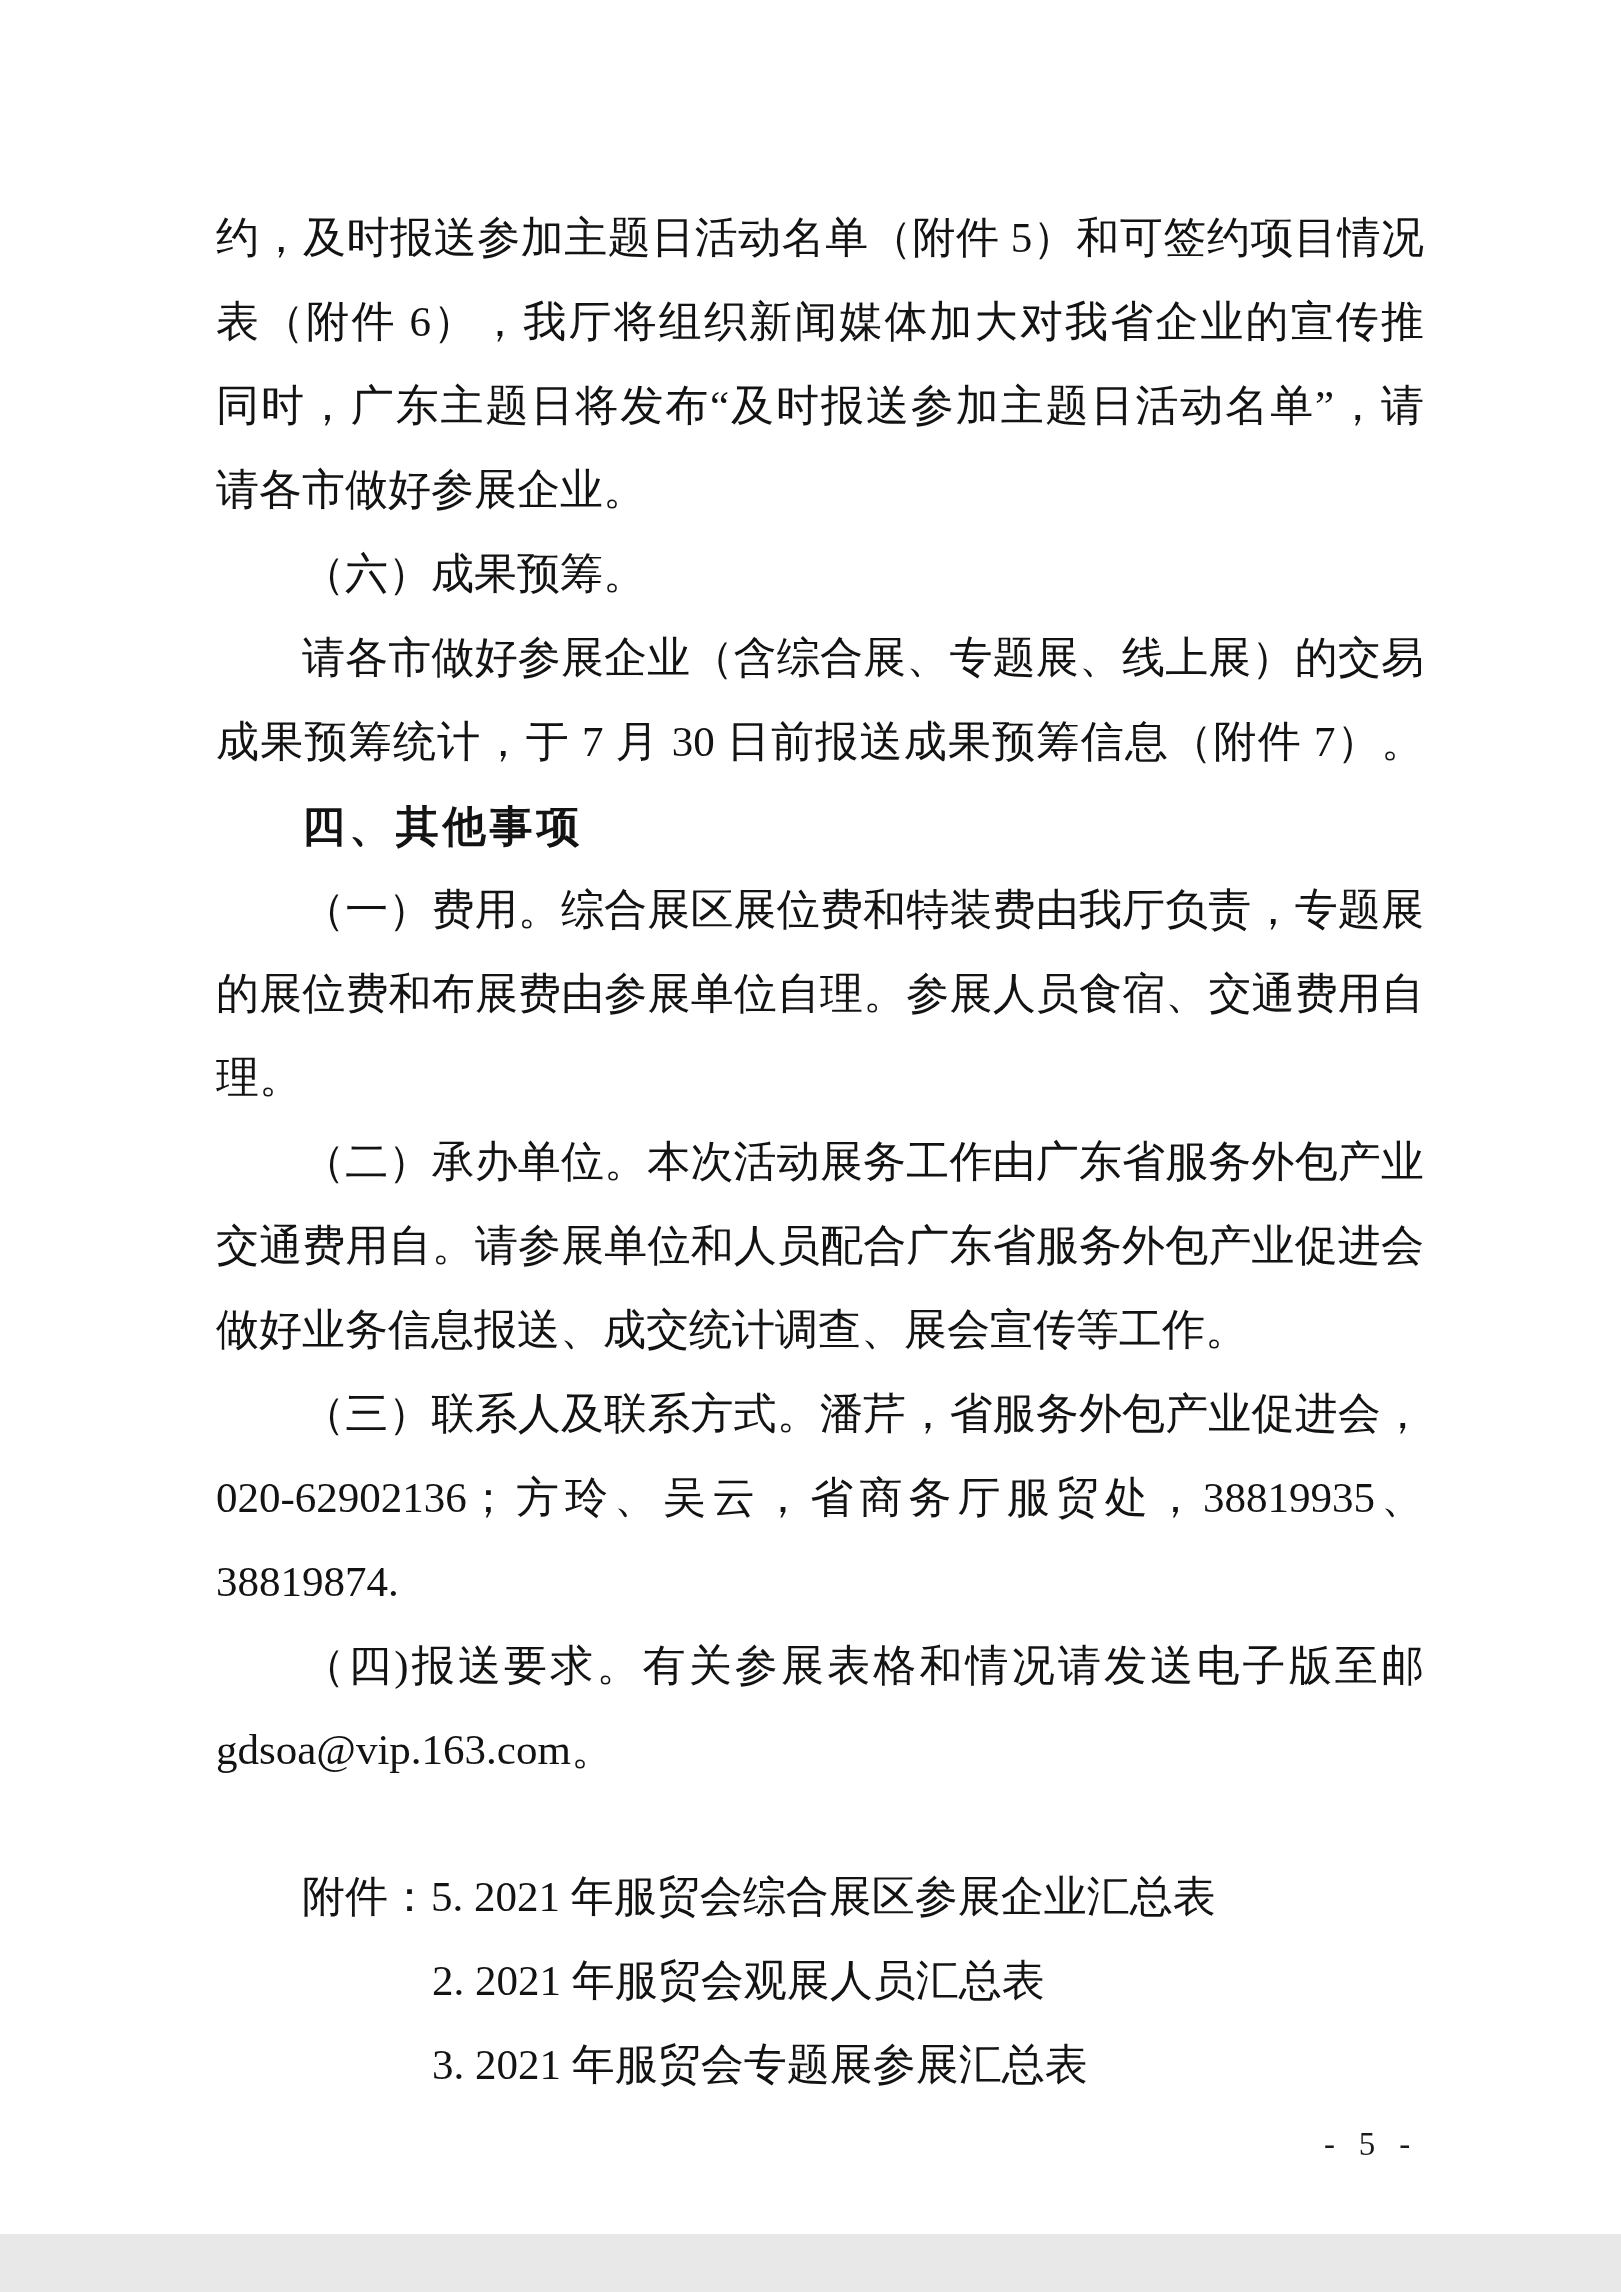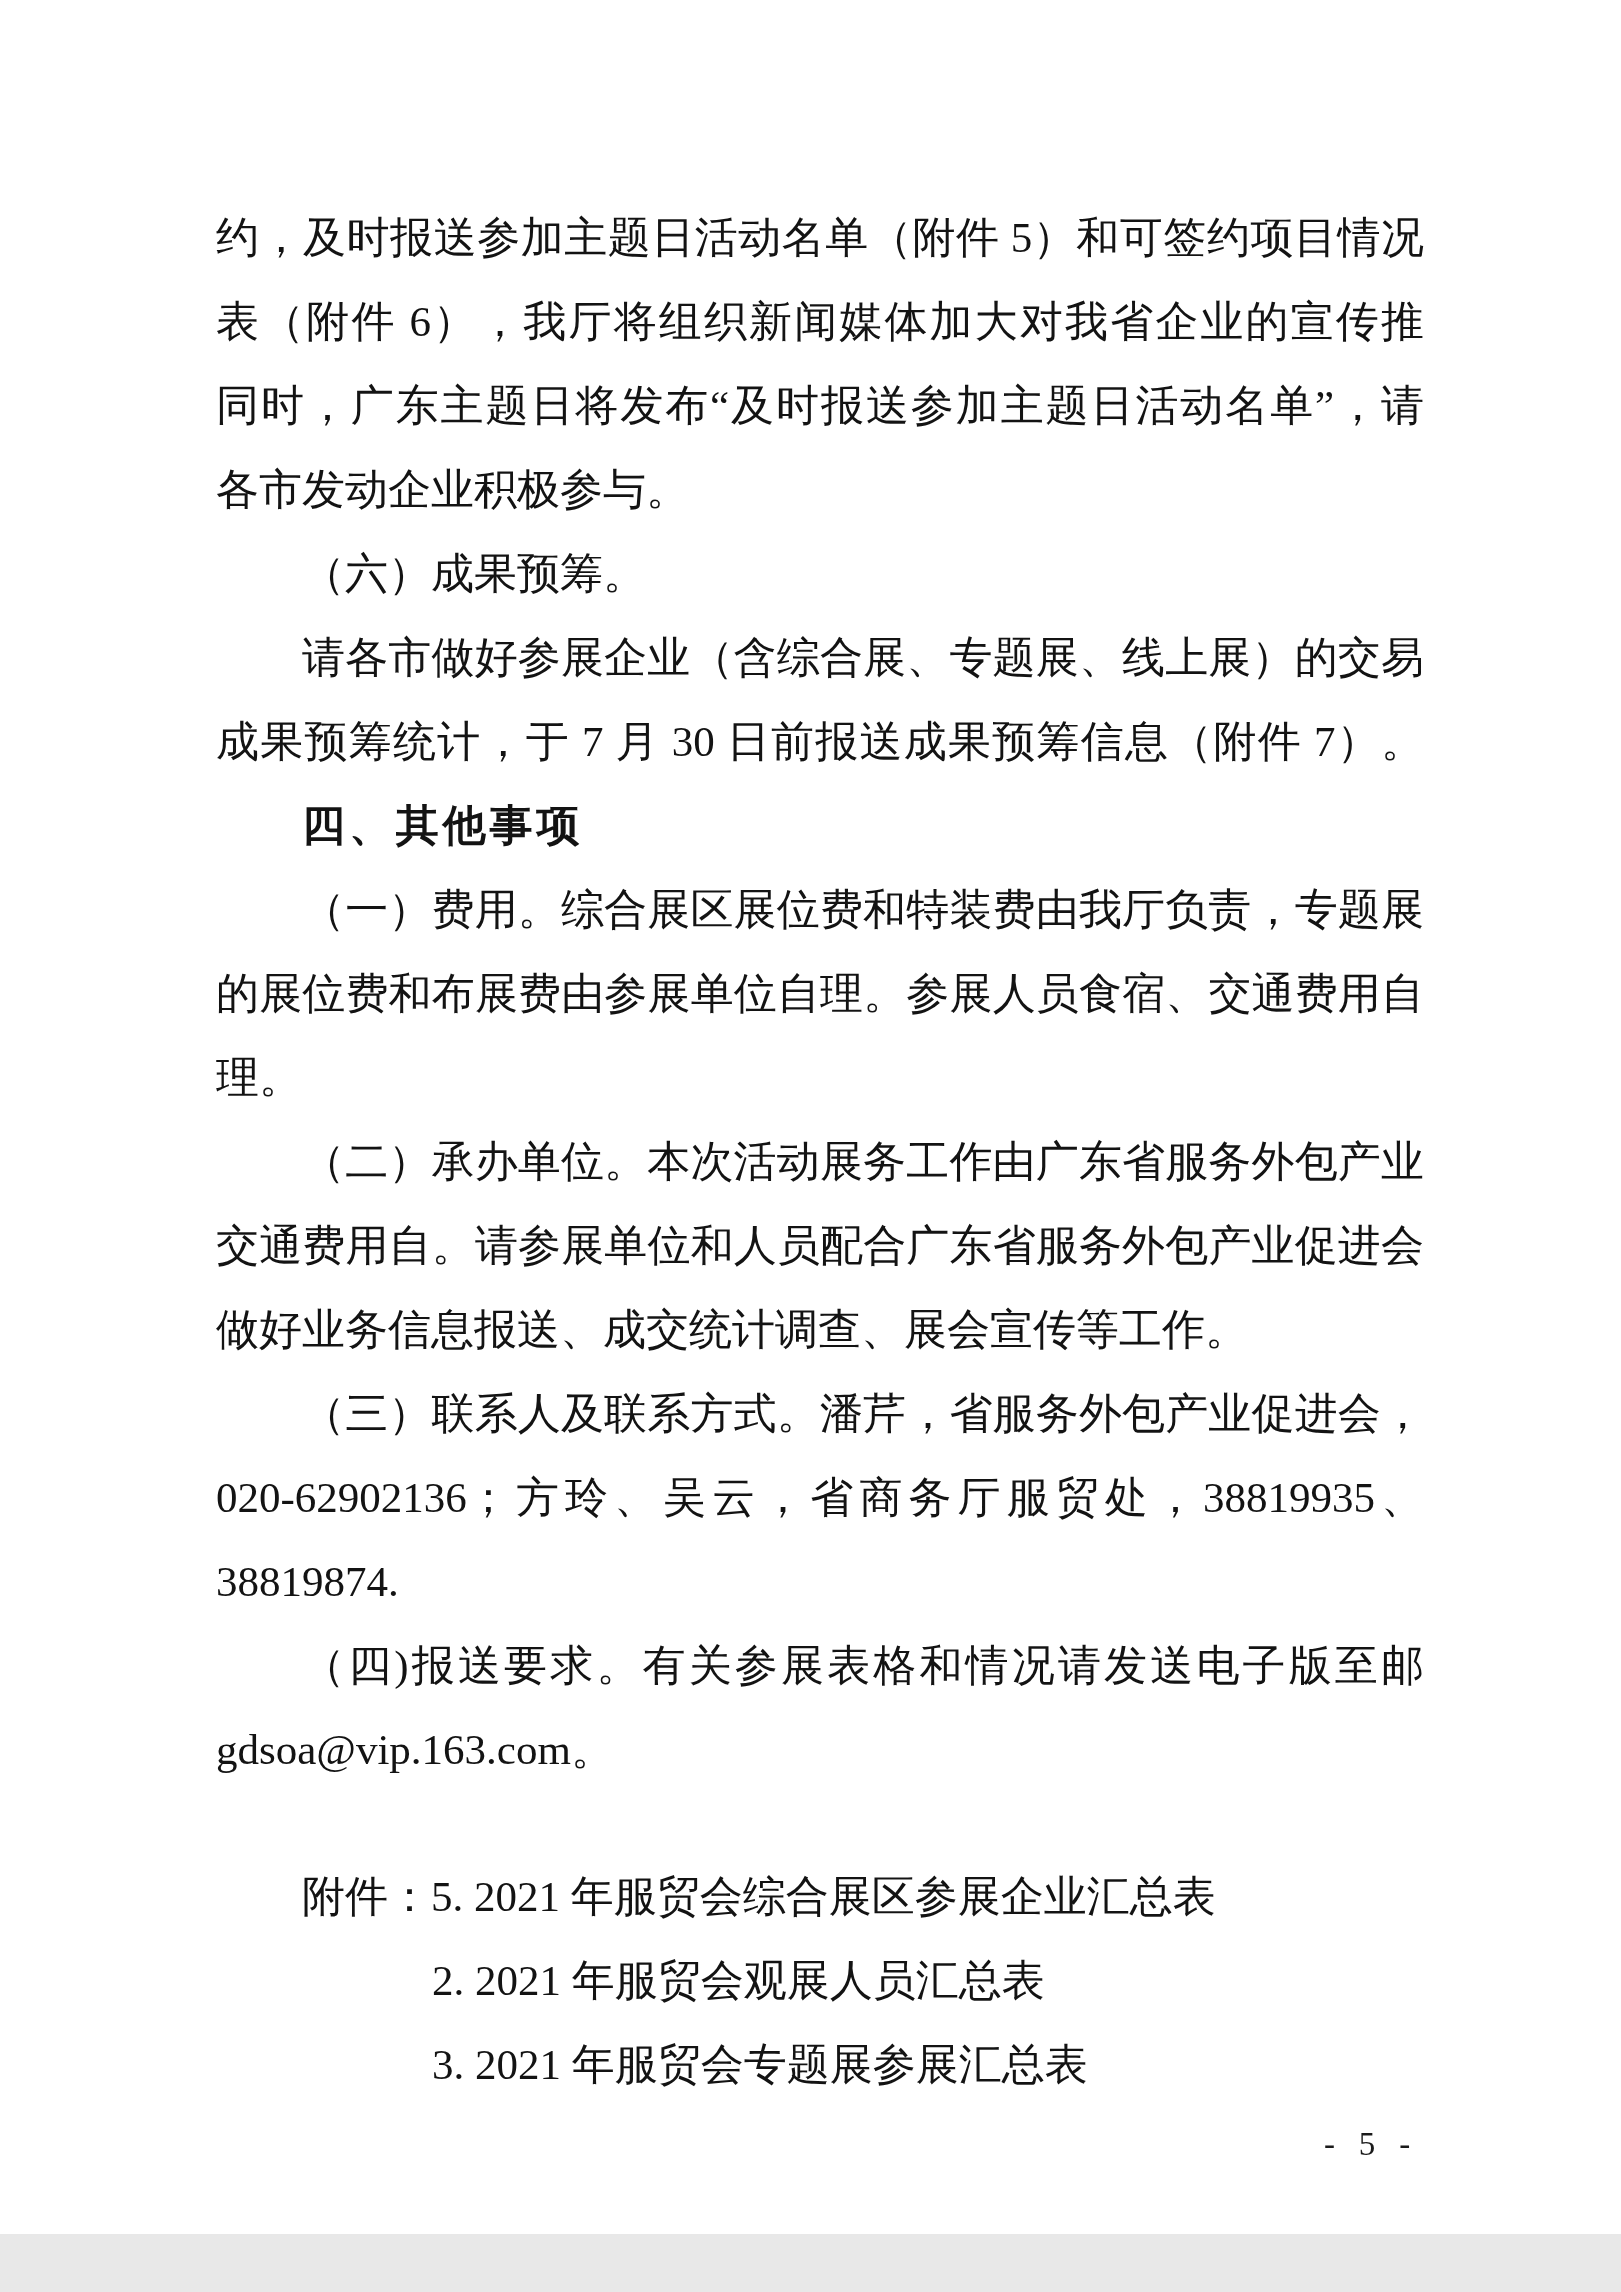--- a/index.html
+++ b/index.html
@@ -32,21 +32,21 @@
     text-align-last: left;
     white-space: normal;
   }
   .line.stretch {
     text-align-last: justify;
   }
   .line.indent   { padding-left: 86px; }
   .line.indent5  { padding-left: 216px; }
   .line.bold {
     font-weight: bold;
-    font-family: Liberation Serif, serif;
+    font-family: Liberation Sans, sans-serif;
     letter-spacing: 3.9px;
   }
   .line.gap { margin-top: 63px; }
   .page-num {
     position: absolute;
     top: 2125px;
     right: 203px;
     font-size: 33px;
     line-height: 39px;
     letter-spacing: 7.8px;
@@ -55,21 +55,21 @@
   }
 </style>
 </head>
 <body>
 
 <div class="page">
   <div class="body-block" id="doc-body">
       <div class="line stretch">约，及时报送参加主题日活动名单（附件 5）和可签约项目情况</div>
       <div class="line stretch">表（附件 6），我厅将组织新闻媒体加大对我省企业的宣传推介。</div>
       <div class="line stretch">同时，广东主题日将发布“及时报送参加主题日活动名单”，请</div>
-      <div class="line">各市发动企业积极参与。</div>
+      <div class="line">请各市做好参展企业。</div>
       <div class="line indent">（六）成果预筹。</div>
       <div class="line indent stretch">请各市做好参展企业（含综合展、专题展、线上展）的交易</div>
       <div class="line stretch">成果预筹统计，于 7 月 30 日前报送成果预筹信息（附件 7）。</div>
       <div class="line indent bold">四、其他事项</div>
       <div class="line indent stretch">（一）费用。综合展区展位费和特装费由我厅负责，专题展</div>
       <div class="line stretch">的展位费和布展费由参展单位自理。参展人员食宿、交通费用自</div>
       <div class="line">理。</div>
       <div class="line indent stretch">（二）承办单位。本次活动展务工作由广东省服务外包产业</div>
       <div class="line stretch">交通费用自。请参展单位和人员配合广东省服务外包产业促进会</div>
       <div class="line">做好业务信息报送、成交统计调查、展会宣传等工作。</div>

